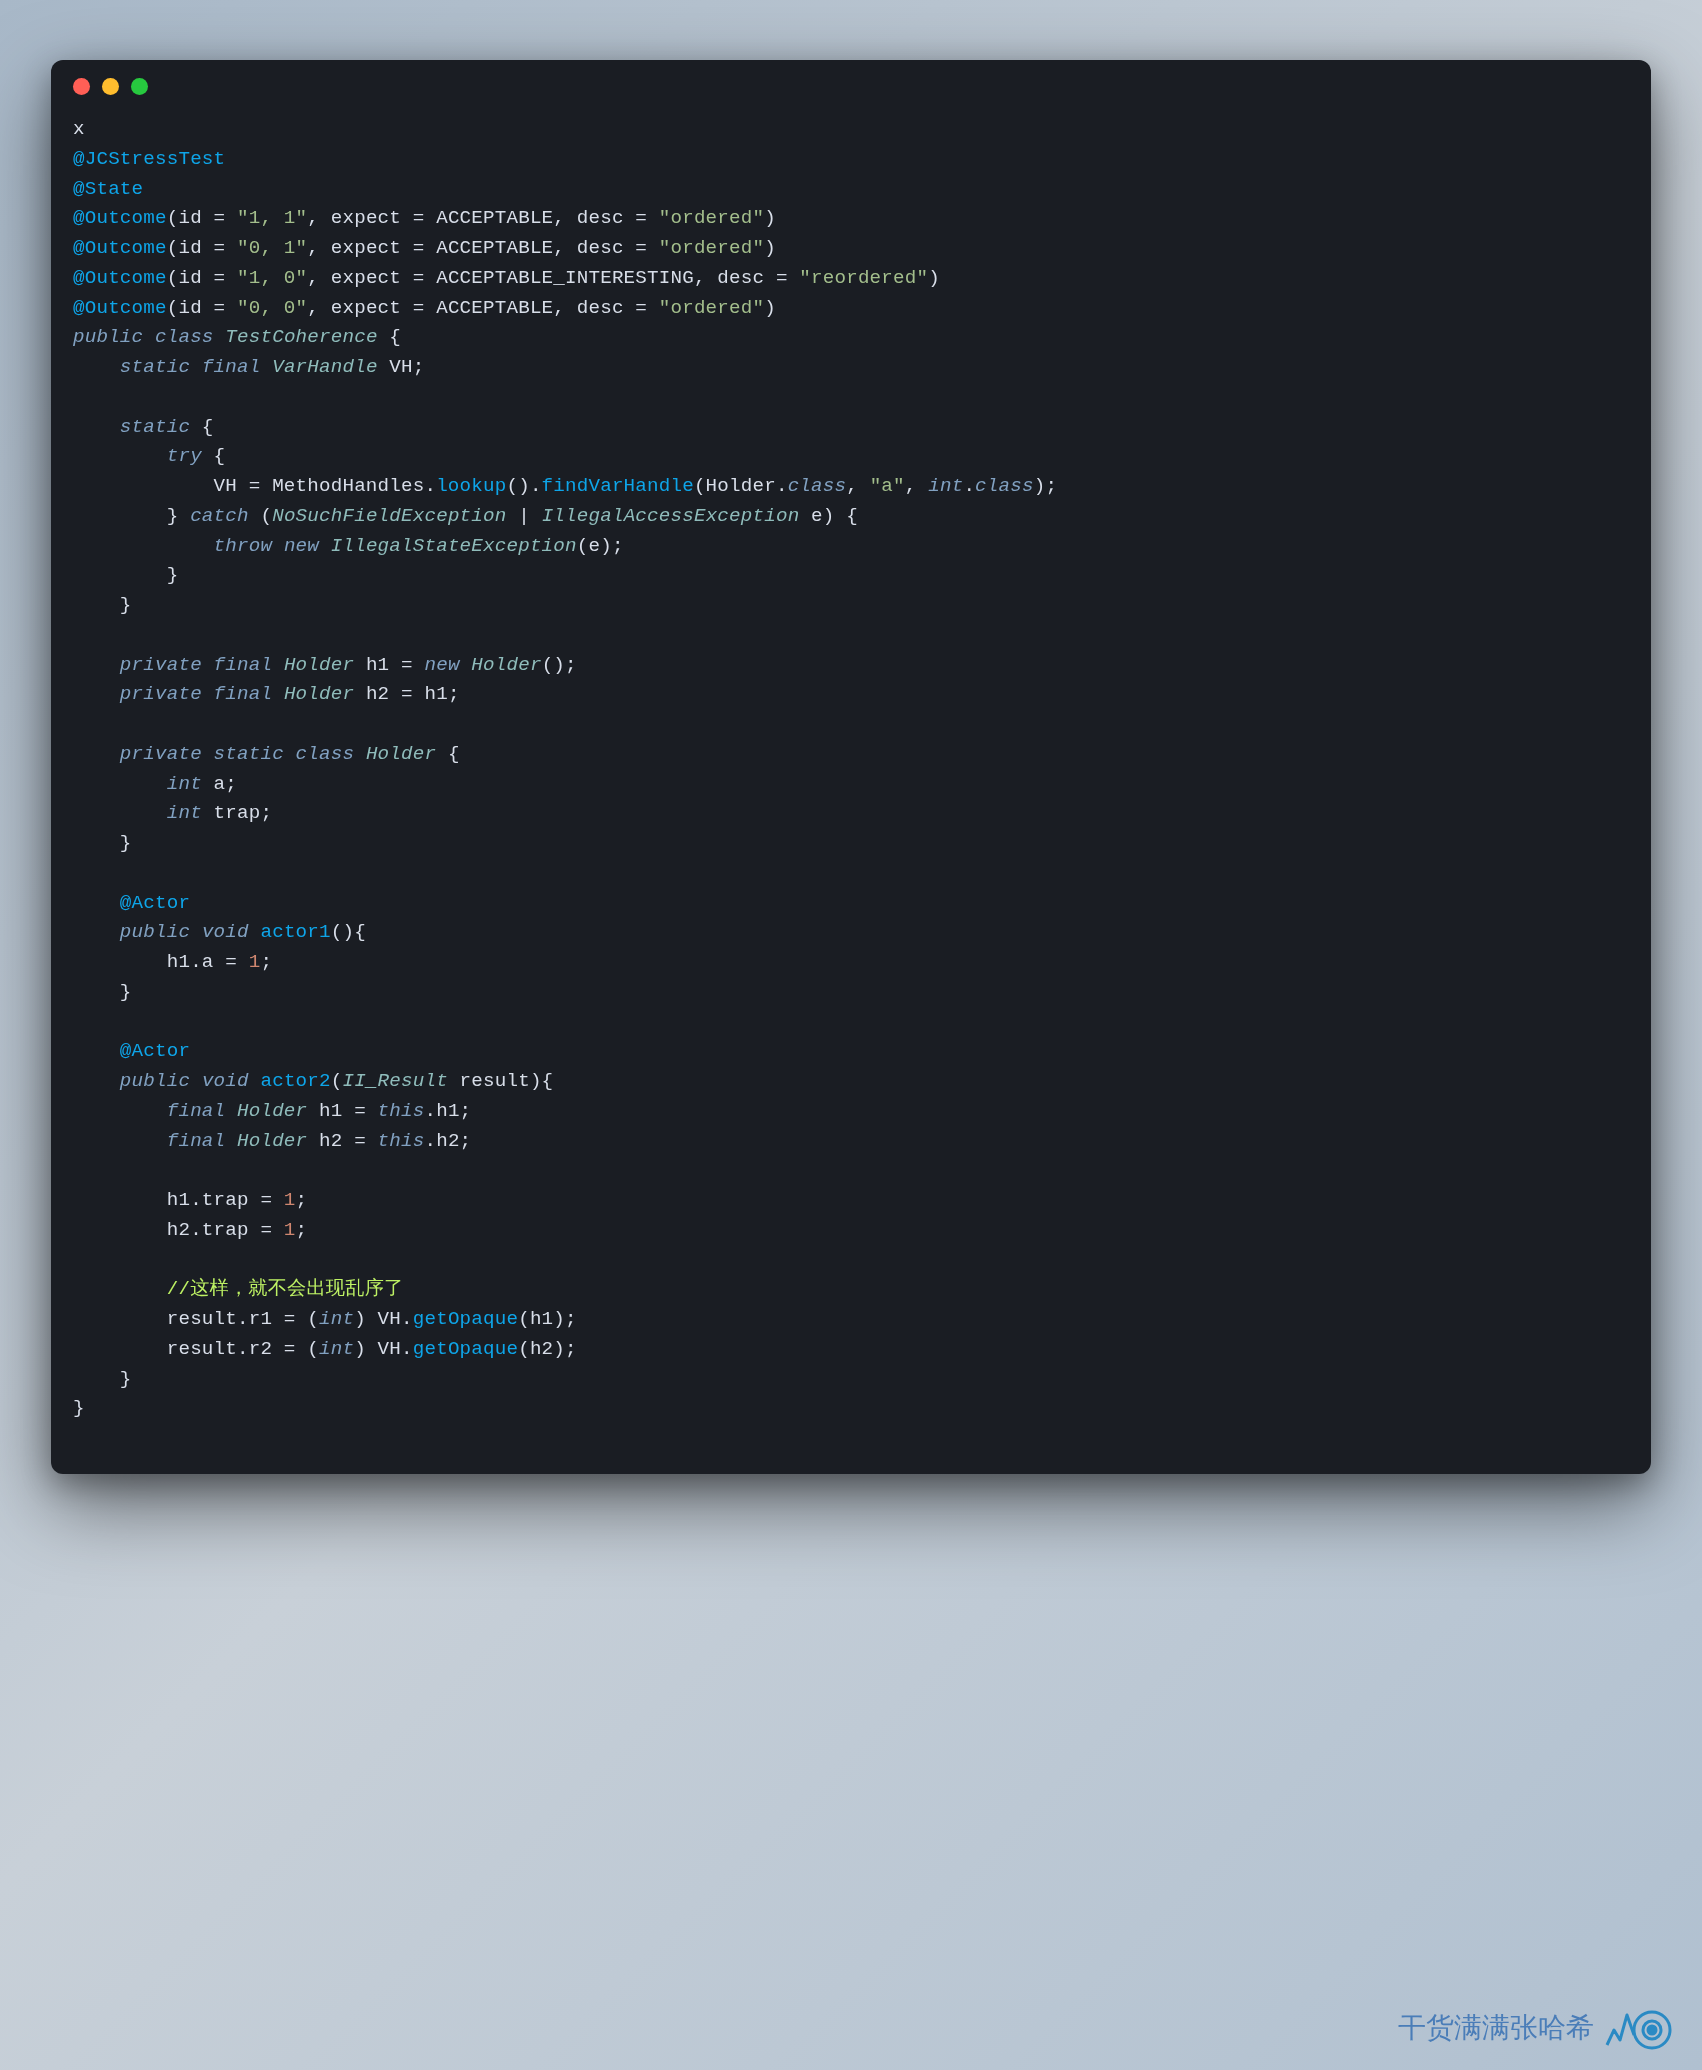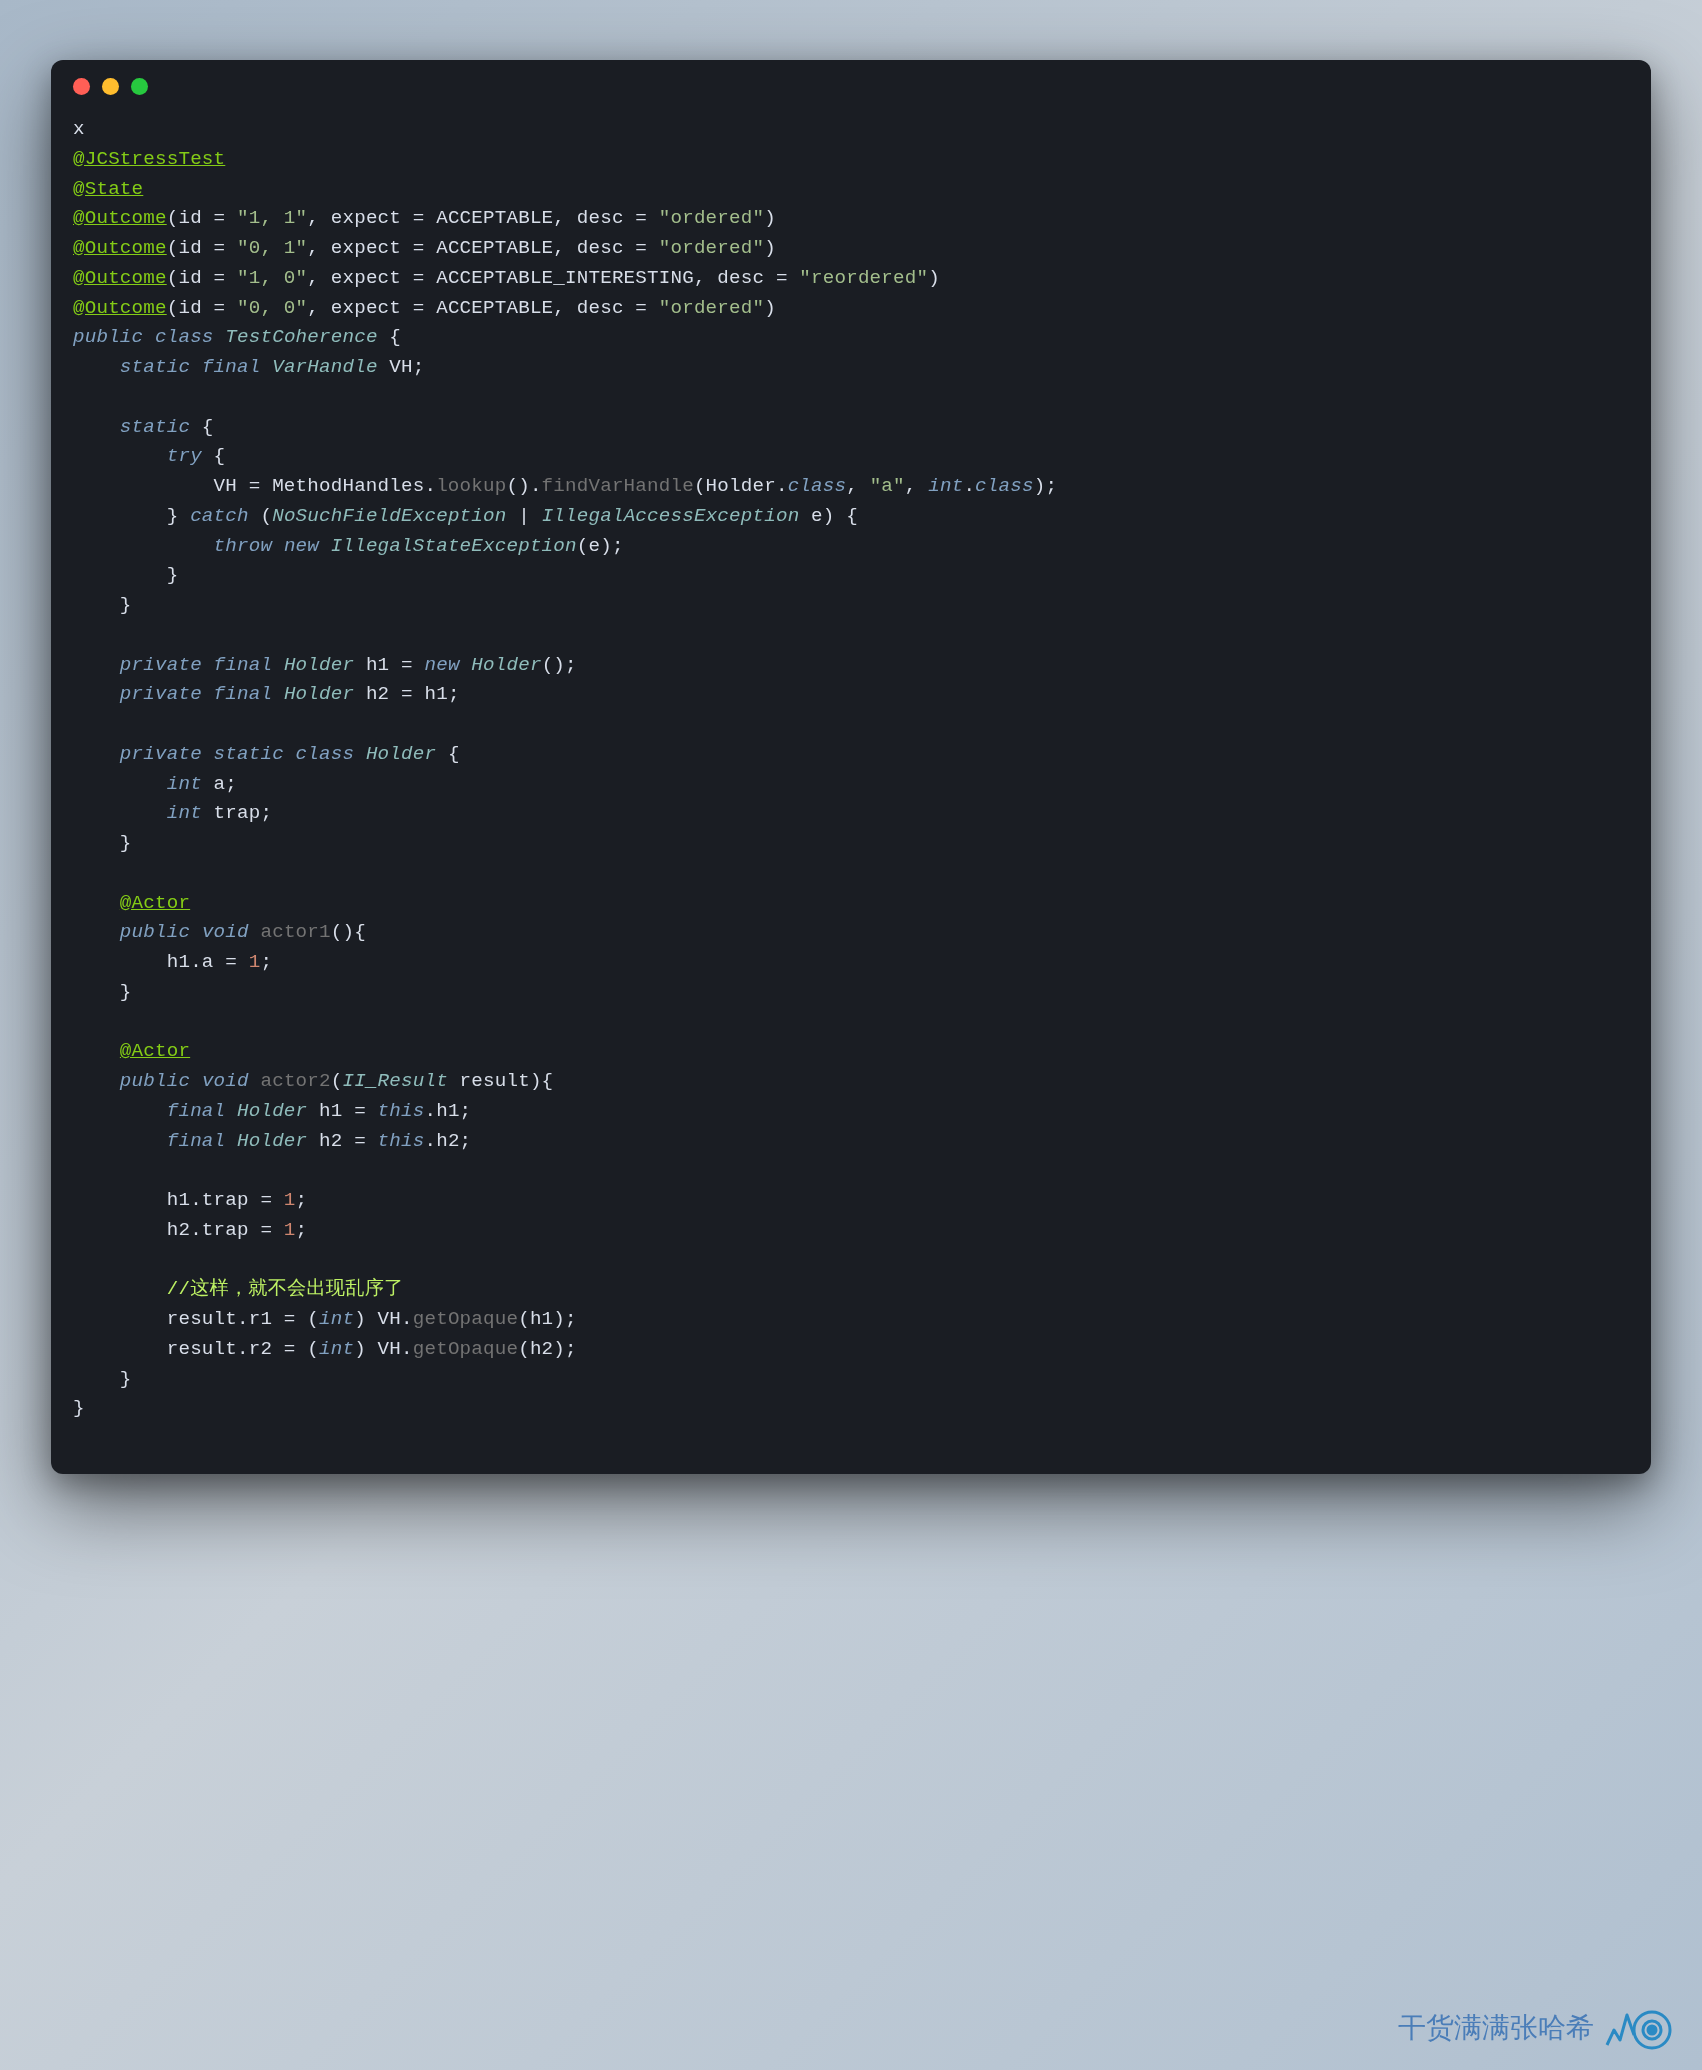--- a/index.html
+++ b/index.html
@@ -35,25 +35,25 @@
     .code-area {
       padding: 10px 22px 50px 22px;
       font-size: 19.2px;
       line-height: 1.55;
       color: #d8dee9;
       white-space: pre;
       overflow-x: auto;
       letter-spacing: 0.2px;
     }
     .c-plain { color: #d8dee9; }
-    .c-anno { color: #84cc16; text-decoration: underline; }
+    .c-anno { color: #0ea5e9; }
     .c-string { color: #a3be8c; }
     .c-keyword { color: #81a1c1; font-style: italic; }
     .c-type { color: #8fbcbb; font-style: italic; }
-    .c-method { color: #737373; text-align: center; }
+    .c-method { color: #0ea5e9; text-align: center; }
     .c-number { color: #d08770; }
     .c-comment { color: #bef264; }
     .watermark {
       position: absolute;
       bottom: 15px;
       right: 30px;
       display: flex;
       align-items: center;
       gap: 8px;
       color: #4a7db8;

